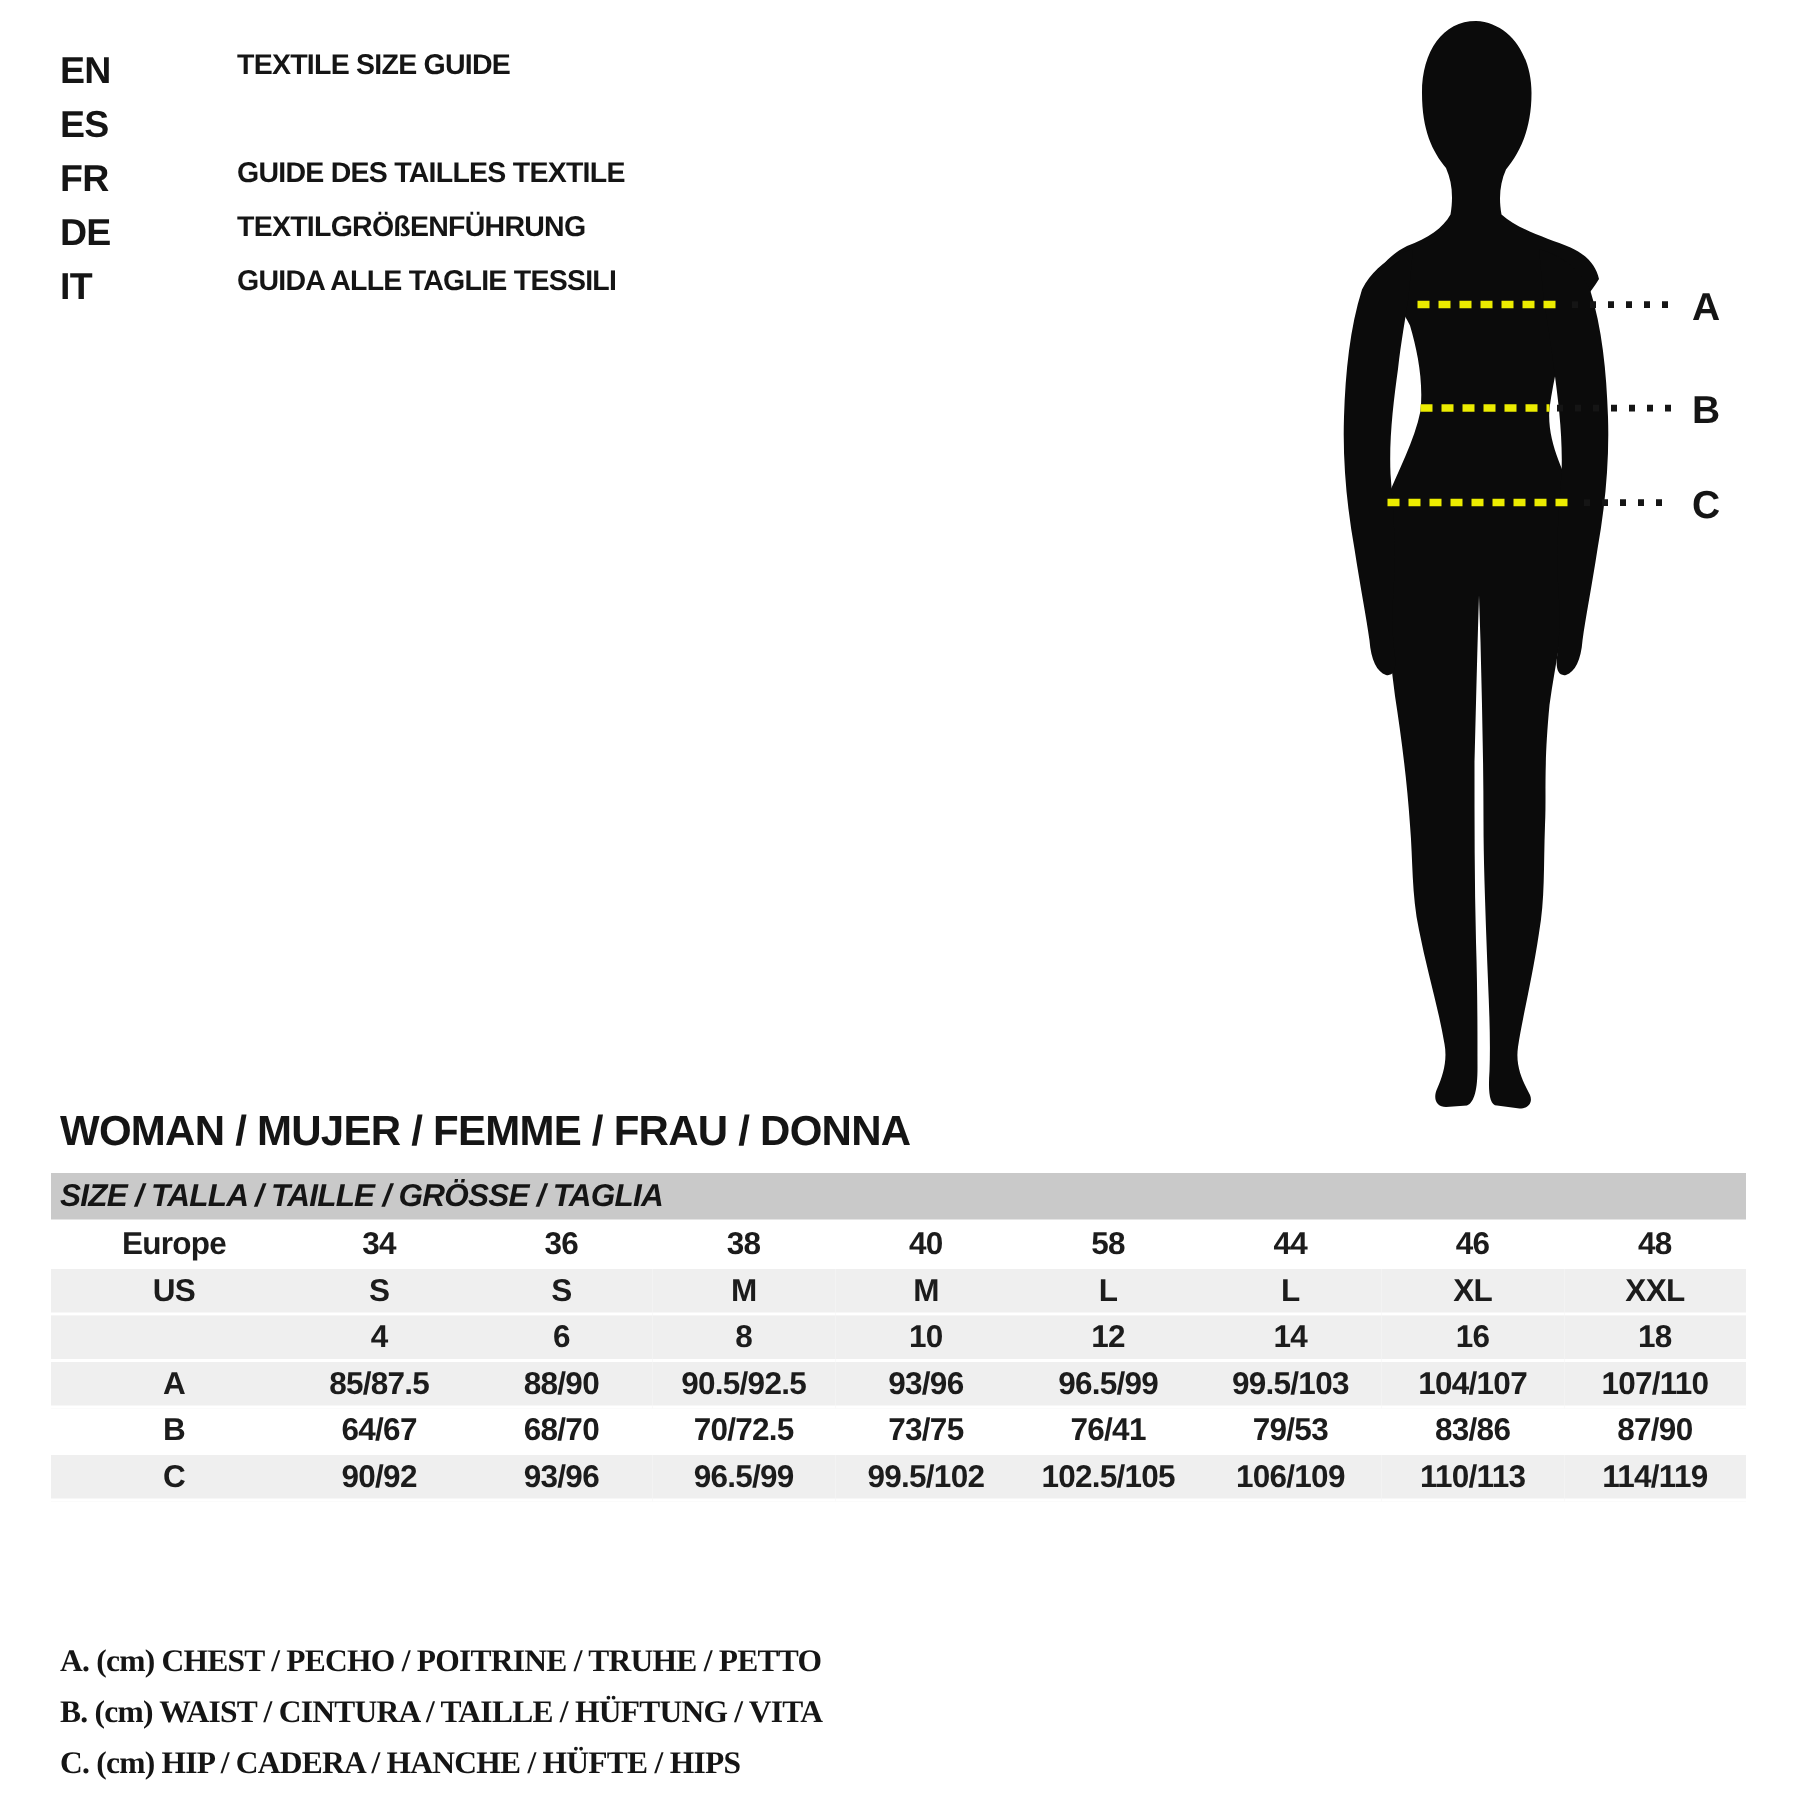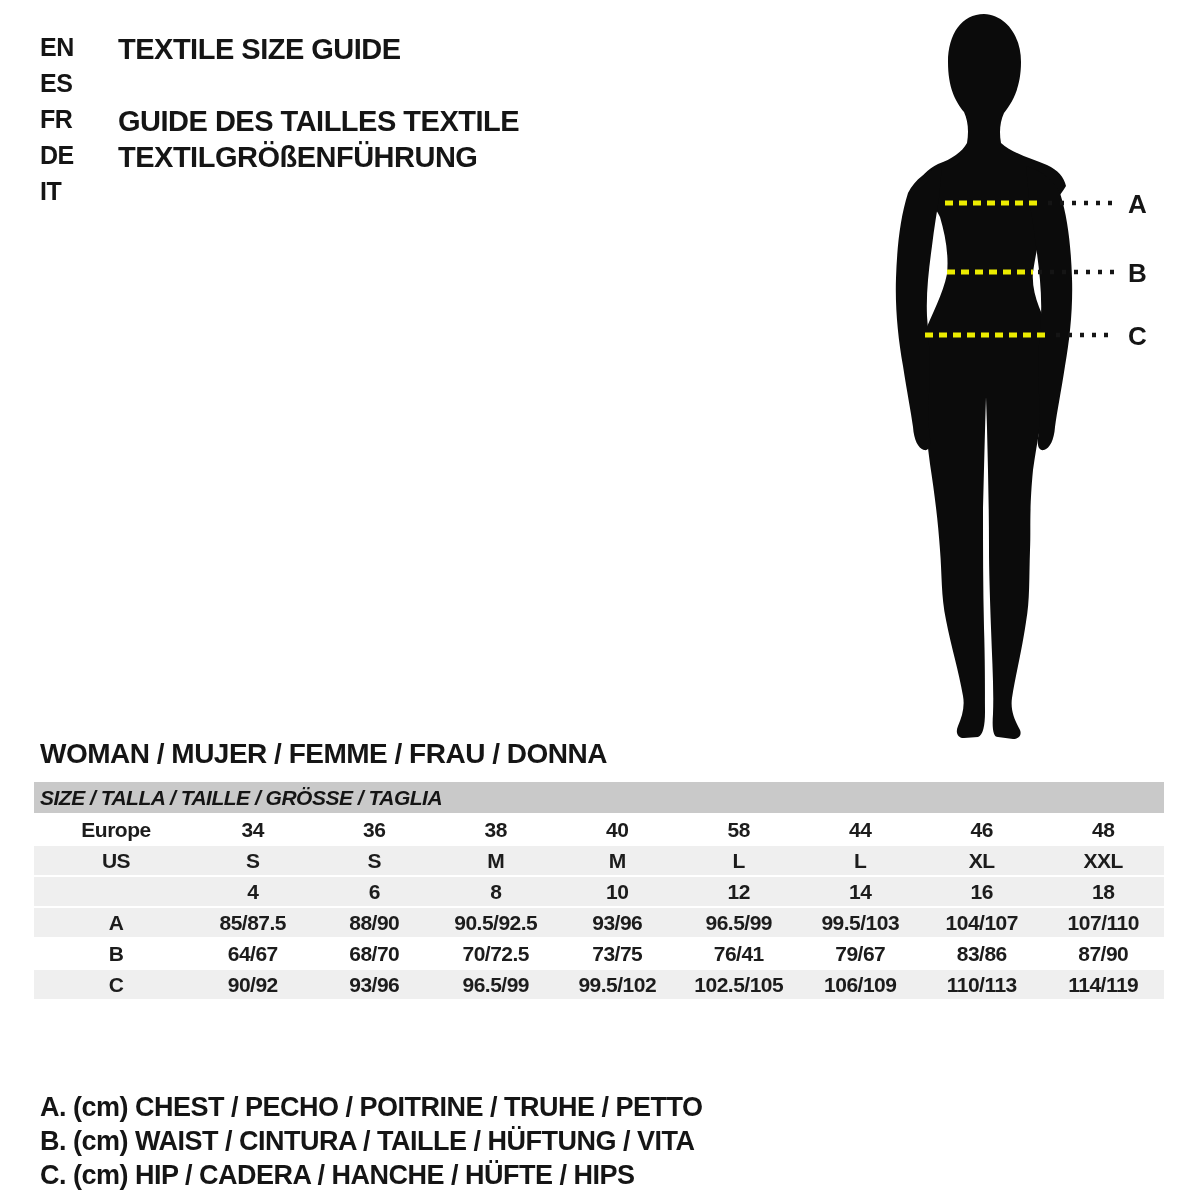--- a/index.html
+++ b/index.html
@@ -20,24 +20,25 @@
     display: flex;
     height: 36px;
   }
   .lang-code {
     width: 78px;
     font-size: 25px;
     font-weight: 700;
     letter-spacing: -0.5px;
   }
   .lang-title {
-    font-size: 29px;
+    font-size: 19px;
     font-weight: 700;
     letter-spacing: -0.5px;
     white-space: nowrap;
+    margin-left: 40px;
   }
 
   
   .figure-svg {
     position: absolute;
     left: 880px; top: 0;
     width: 320px; height: 760px;
   }
   .marker-label {
     font-family: "Liberation Sans", sans-serif;
@@ -101,24 +102,25 @@
 
   
   .footnotes {
     position: absolute;
     left: 40px; top: 1090px;
   }
   .footnote-line {
     height: 34px;
     display: flex;
     align-items: center;
-    font-size: 27px;
+    font-size: 21px;
     font-weight: 700;
     letter-spacing: -0.5px;
     white-space: nowrap;
+    font-family: Liberation Serif, serif;
   }
 </style>
 </head>
 <body>
 
 <div class="lang-block">
   <div class="lang-row">
     <span class="lang-code">EN</span>
     <span class="lang-title">TEXTILE SIZE GUIDE</span>
   </div>
@@ -128,20 +130,21 @@
   <div class="lang-row">
     <span class="lang-code">FR</span>
     <span class="lang-title">GUIDE DES TAILLES TEXTILE</span>
   </div>
   <div class="lang-row">
     <span class="lang-code">DE</span>
     <span class="lang-title">TEXTILGRÖßENFÜHRUNG</span>
   </div>
   <div class="lang-row">
     <span class="lang-code">IT</span>
+    <span class="lang-title">GUIDA ALLE TAGLIE TESSILI</span>
   </div>
 </div>
 
 <svg class="figure-svg" viewBox="880 0 320 760" xmlns="http://www.w3.org/2000/svg">
 
   <path fill="#0b0b0b" d="
     M 984,14
     C 1006,15 1021,36 1021,62
     C 1021,88 1012,103 1004,113
     C 1000,122 999,132 1001,143
@@ -276,21 +279,21 @@
       <td>104/107</td>
       <td>107/110</td>
     </tr>
     <tr>
       <td class="lbl">B</td>
       <td>64/67</td>
       <td>68/70</td>
       <td>70/72.5</td>
       <td>73/75</td>
       <td>76/41</td>
-      <td>79/67</td>
+      <td>79/53</td>
       <td>83/86</td>
       <td>87/90</td>
     </tr>
     <tr class="shaded">
       <td class="lbl">C</td>
       <td>90/92</td>
       <td>93/96</td>
       <td>96.5/99</td>
       <td>99.5/102</td>
       <td>102.5/105</td>

